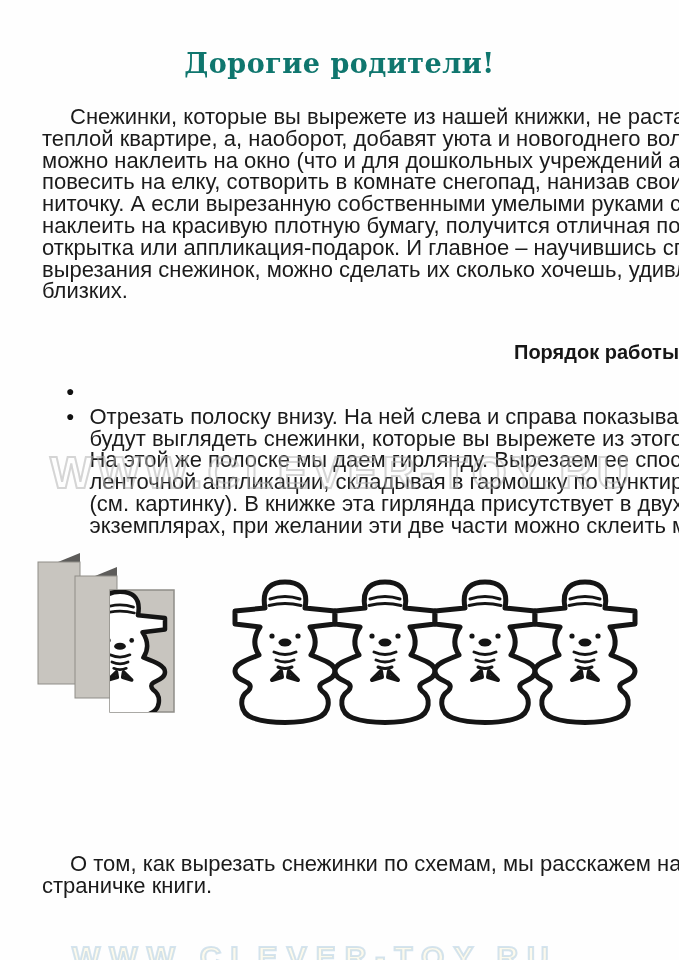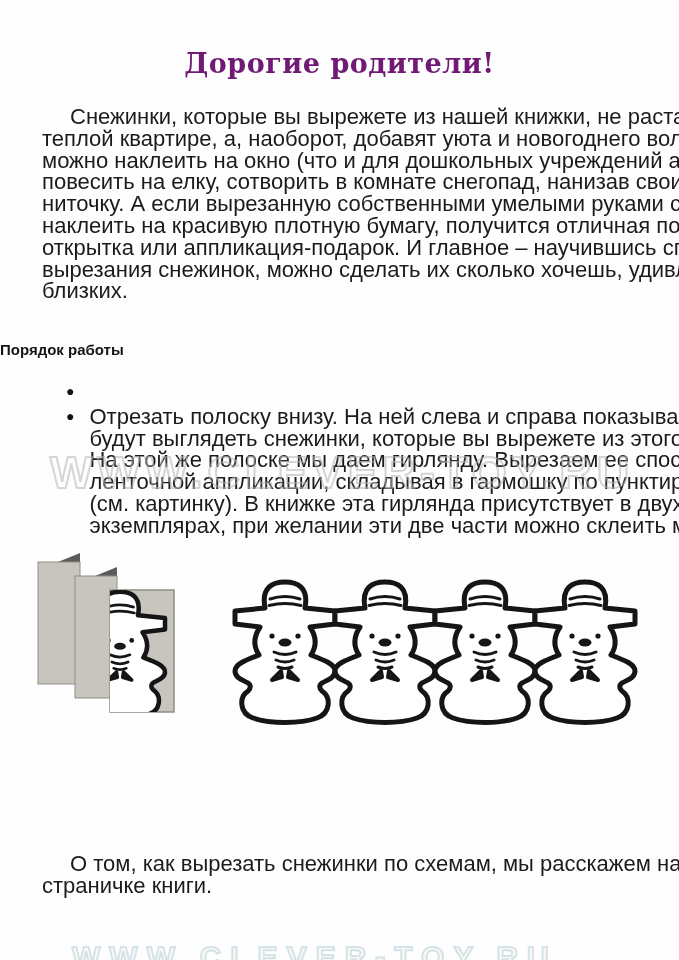--- a/index.html
+++ b/index.html
@@ -13,34 +13,34 @@
     -webkit-font-smoothing:antialiased;
   }
   .page{position:absolute;inset:0;}
   .title{
     position:absolute;top:48px;left:0;width:679px;
     text-align:center;
     font-family:"DejaVu Serif",serif;
     font-weight:bold;
     font-size:27px;
     letter-spacing:.5px;
-    color:#701a75;
+    color:#0f766e;
   }
   .bodytext{
     font-size:22px;
     line-height:21.8px;
     white-space:pre;
     color:#1b1b1b;
   }
   .intro{position:absolute;left:42px;top:106px;text-indent:28px;}
   .section-heading{
     position:absolute;top:341px;left:0;width:679px;
-    text-align:left;
+    text-align:right;
     font-weight:bold;
-    font-size:15px;
+    font-size:20px;
     color:#161616;
   }
   .bullets{position:absolute;left:66px;top:381px;}
   .bullet-row{display:flex;align-items:flex-start;}
   .bullet-row + .bullet-row{margin-top:3px;}
   .dot{
     font-size:14px;
     line-height:21.8px;
     margin-right:15px;
     margin-top:0px;

